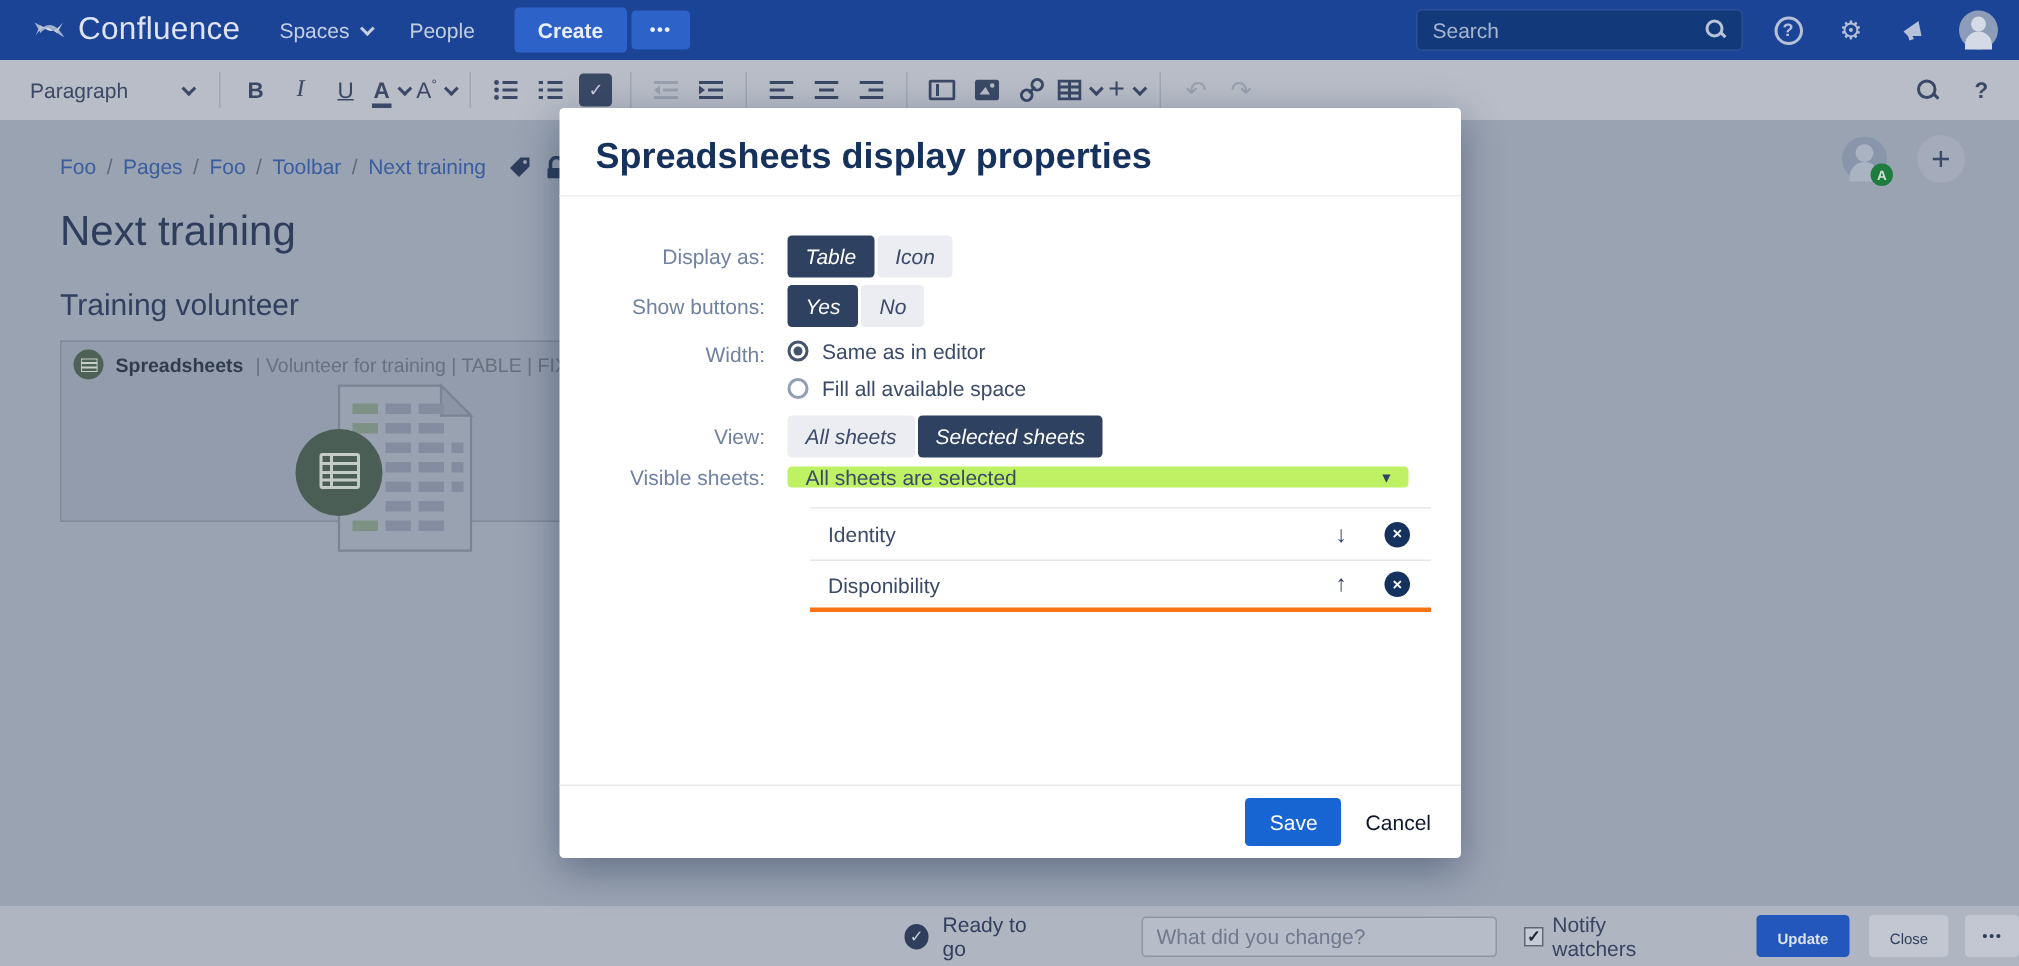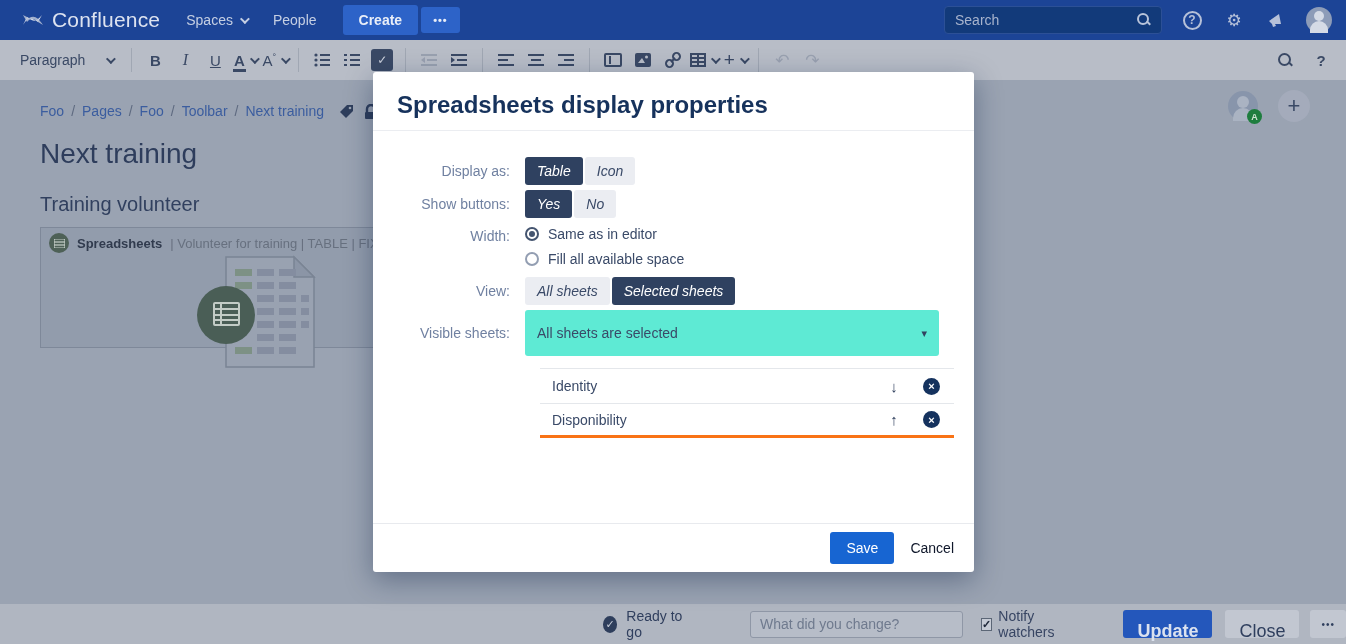--- a/index.html
+++ b/index.html
@@ -33,21 +33,21 @@
            font-weight:bold; display:flex; align-items:center; justify-content:center; }
   .avatar { width:26px; height:26px; border-radius:50%; background:#8d9cb8; position:relative; }
   .avatar::before { content:""; position:absolute; left:8px; top:4px; width:10px; height:10px;
                     border-radius:50%; background:#d5dbe6; }
   .avatar::after { content:""; position:absolute; left:4px; top:14px; width:18px; height:12px;
                    border-radius:9px 9px 0 0; background:#d5dbe6; }
 
   
   .toolbar { position:absolute; top:40px; left:0; right:0; height:40px; background:#b8bdc7;
              display:flex; align-items:center; padding:0 10px; color:#3a4965; }
-  .para { display:flex; align-items:center; gap:21px; font-size:14px; padding:0 10px; cursor:pointer; }
+  .para { display:flex; align-items:center; gap:36px; font-size:14px; padding:0 10px; cursor:pointer; }
   .chev-d { width:7px; height:7px; border-right:2px solid #3a4965; border-bottom:2px solid #3a4965;
             transform:rotate(45deg) translateY(-2px); display:inline-block; }
   .tsep { width:1px; height:24px; background:#a0a7b3; margin:0 8px; }
   .tbtn { min-width:30px; height:30px; display:flex; align-items:center; justify-content:center;
           cursor:pointer; font-size:15px; color:#3a4965; gap:5px; padding:0 2px; }
   .tbtn.dis { color:#99a1b0; cursor:default; }
   .tbtn.dis svg line, .tbtn.dis svg path, .tbtn.dis svg polyline { stroke:#99a1b0; }
   .tbtn.dis svg polygon { fill:#99a1b0; }
   .tbtn b { font-size:15px; }
   .tbtn i { font-family:"Liberation Serif", serif; font-size:16px; }
@@ -101,21 +101,21 @@
                display:flex; align-items:center; }
   .ready { display:flex; align-items:center; gap:9px; margin-left:603px; color:#303f5e; font-size:14px; }
   .ready-ic { width:17px; height:17px; border-radius:50%; background:#2e3e5c; color:#c9cfda; font-size:11px;
               display:flex; align-items:center; justify-content:center; }
   .change-input { margin-left:60px; width:245px; height:27px; background:#b7bdc8; border:1px solid #8f97a6;
                   border-radius:3px; font-size:14px; color:#444f64; padding:0 9px; outline:none; }
   .change-input::placeholder { color:#6f7a8e; }
   .notify { display:flex; align-items:center; gap:6px; margin-left:18px; font-size:14px; color:#374563; }
   .cbx { width:13px; height:13px; background:#c6cbd5; border:1px solid #5b6676; display:flex;
          align-items:center; justify-content:center; font-size:11px; color:#20293b; font-weight:bold; }
-  .sb-btn { height:28px; border:none; border-radius:3px; font-size:18px; cursor:pointer; padding:11px 14px; }
+  .sb-btn { height:28px; border:none; border-radius:3px; font-size:10px; cursor:pointer; padding:11px 14px; }
   .sb-update { margin-left:44px; background:#2457bb; color:#dbe2ef; font-weight:bold; }
   .sb-close { margin-left:13px; background:#c2c7d1; color:#2f3f5e; }
   .sb-more { margin-left:11px; background:#c2c7d1; color:#2f3f5e; font-size:10px; letter-spacing:1px; padding:0 11px; }
 
   
   .modal { position:absolute; left:373px; top:72px; width:601px; height:500px; background:#ffffff;
            border-radius:3px; box-shadow:0 8px 28px rgba(9,30,66,.38); z-index:10; }
   .modal-head { height:59px; padding:19px 24px 0; border-bottom:1px solid #ebedf1; }
   .modal-title { font-size:24px; font-weight:bold; color:#16325c; }
   .modal-body { padding:26px 20px 0 0; }
@@ -126,21 +126,21 @@
   .seg-btn { font-size:14px; padding:6px 12px; border-radius:3px; cursor:pointer; margin-right:2px;
              background:#ebedf2; color:#3a4a68; border:none;font-style:italic; }
   .seg-btn.sel { background:#2f4160; color:#ffffff; }
   .radio-group { display:flex; flex-direction:column; gap:9px; padding:3px 0; }
   .radio-row { display:flex; align-items:center; gap:9px; font-size:14px; color:#3a4a68; cursor:pointer; }
   .rdot { width:14px; height:14px; border-radius:50%; border:2px solid #939eb2; background:#fff;
           position:relative; flex:0 0 auto; }
   .rdot.sel { border-color:#44546f; }
   .rdot.sel::after { content:""; position:absolute; left:2px; top:2px; width:6px; height:6px;
                      border-radius:50%; background:#44546f; }
-  .dropdown { width:414px; height:46px; background:#5eead4; border-radius:3px; display:flex;
+  .dropdown { width:414px; height:14px; background:#bef264; border-radius:3px; display:flex;
               align-items:center; padding:0 12px; font-size:14px; color:#3a4a68; cursor:pointer; }
   .dropdown .caret { margin-left:auto; font-size:11px; color:#32425f; }
   .sheetlist { width:414px; margin-left:167px; margin-top:12px; }
   .sheetrow { height:35px; display:flex; align-items:center; border-top:1px solid #e4e7eb;
               font-size:14px; color:#3a4a68; padding:0 4px 0 12px; }
   .sheetrow:last-child { border-bottom:3px solid #f97316; }
   .sheet-arrow { margin-left:auto; font-size:15px; color:#32425f; cursor:pointer; width:22px; text-align:center; }
   .sheet-x { margin-left:18px; width:17px; height:17px; border-radius:50%; background:#15325e; color:#fff;
              font-size:11px; font-weight:bold; display:flex; align-items:center; justify-content:center;
              cursor:pointer; margin-right:10px; }

